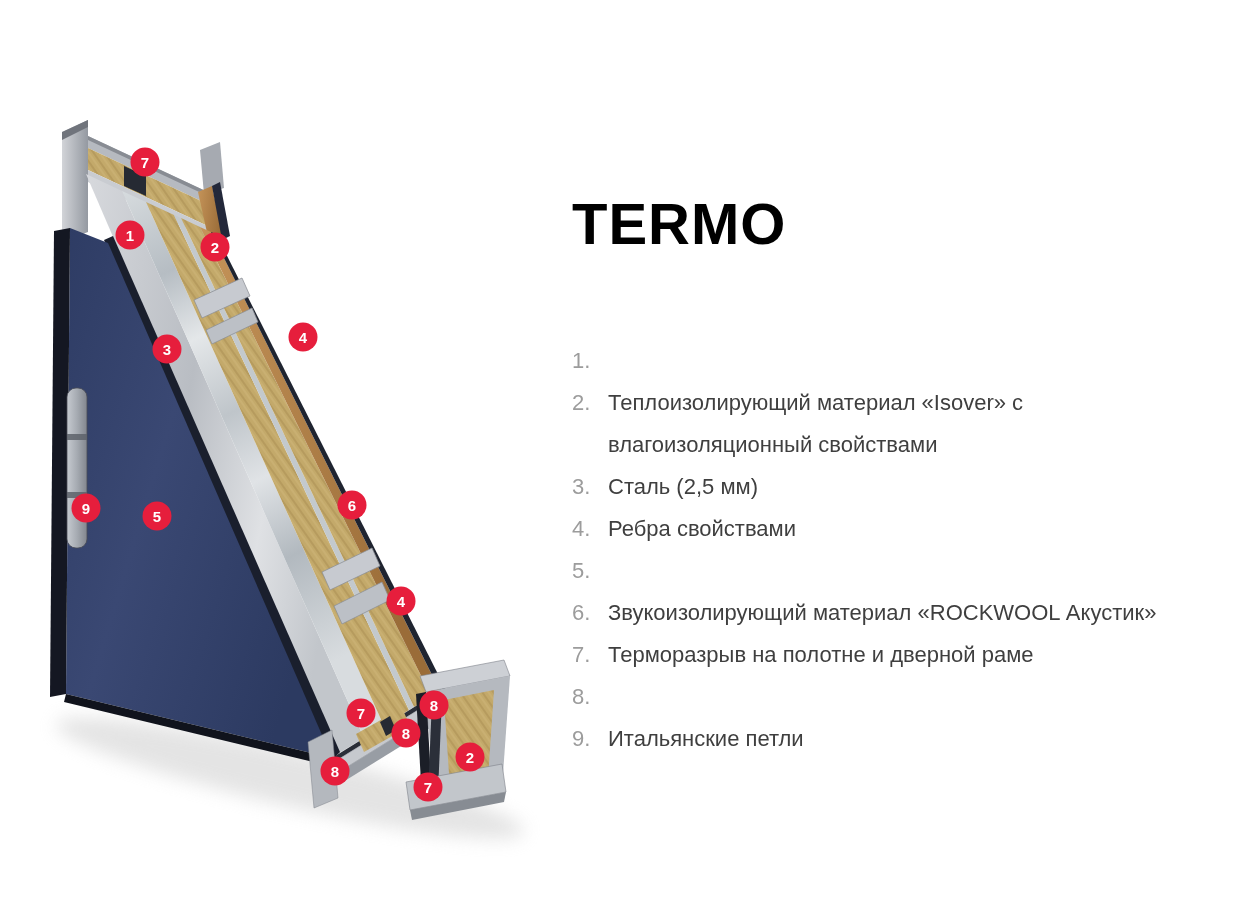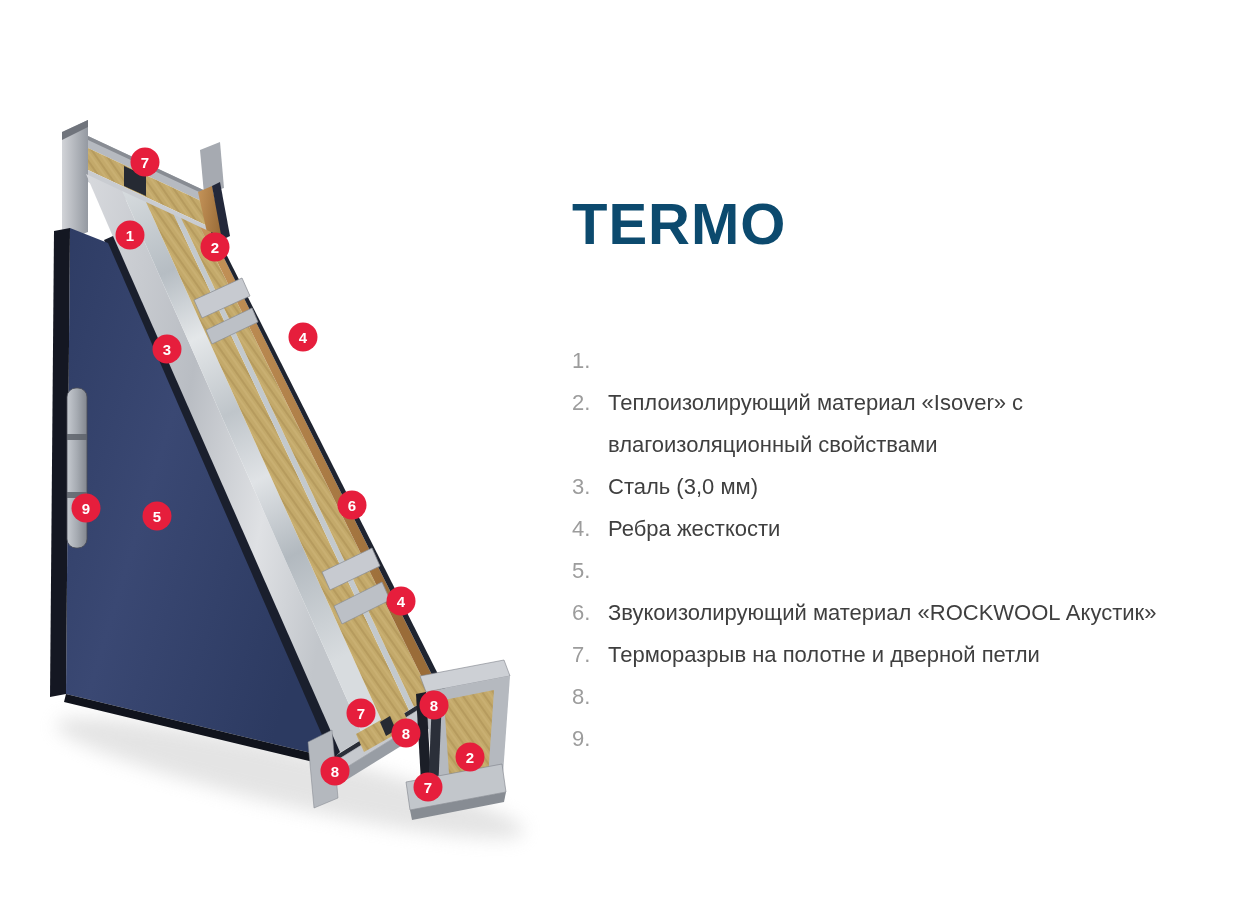--- a/index.html
+++ b/index.html
@@ -14,21 +14,21 @@
     position:absolute;width:29px;height:29px;border-radius:50%;
     transform:translate(-50%,-50%);
     color:#ffffff;font-size:15px;font-weight:bold;
     display:flex;align-items:center;justify-content:center;
     user-select:none;
   }
   .info{position:absolute;left:572px;top:0;width:670px;}
   .title{
     margin:192px 0 0 0;
     font-size:58px;font-weight:800;letter-spacing:1px;
-    color:#0c4a6e;line-height:1.1;
+    color:#000000;line-height:1.1;
   }
   .legend{list-style:none;margin:84px 0 0 0;padding:0;font-size:22px;color:#3f3f3f;}
   .legend-item{display:flex;line-height:42px;}
   .legend-item .num{flex:none;width:36px;color:#9c9c9c;}
   .legend-item .txt{width:580px;}
 </style>
 </head>
 <body>
 
 <div class="page">
@@ -173,39 +173,40 @@
     <ol class="legend">
         <li class="legend-item">
           <span class="num">1.</span>
         </li>
         <li class="legend-item">
           <span class="num">2.</span>
           <span class="txt">Теплоизолирующий материал «Isover» с влагоизоляционный свойствами</span>
         </li>
         <li class="legend-item">
           <span class="num">3.</span>
-          <span class="txt">Сталь (3,0 мм)</span>
+          <span class="txt">Сталь (2,5 мм)</span>
         </li>
         <li class="legend-item">
           <span class="num">4.</span>
-          <span class="txt">Ребра жесткости</span>
+          <span class="txt">Ребра свойствами</span>
         </li>
         <li class="legend-item">
           <span class="num">5.</span>
         </li>
         <li class="legend-item">
           <span class="num">6.</span>
           <span class="txt">Звукоизолирующий материал «ROCKWOOL Акустик»</span>
         </li>
         <li class="legend-item">
           <span class="num">7.</span>
-          <span class="txt">Терморазрыв на полотне и дверной петли</span>
+          <span class="txt">Терморазрыв на полотне и дверной раме</span>
         </li>
         <li class="legend-item">
           <span class="num">8.</span>
         </li>
         <li class="legend-item">
           <span class="num">9.</span>
+          <span class="txt">Итальянские петли</span>
         </li>
       </ol>
   </div>
 
 </div>
 
 </body></html>

